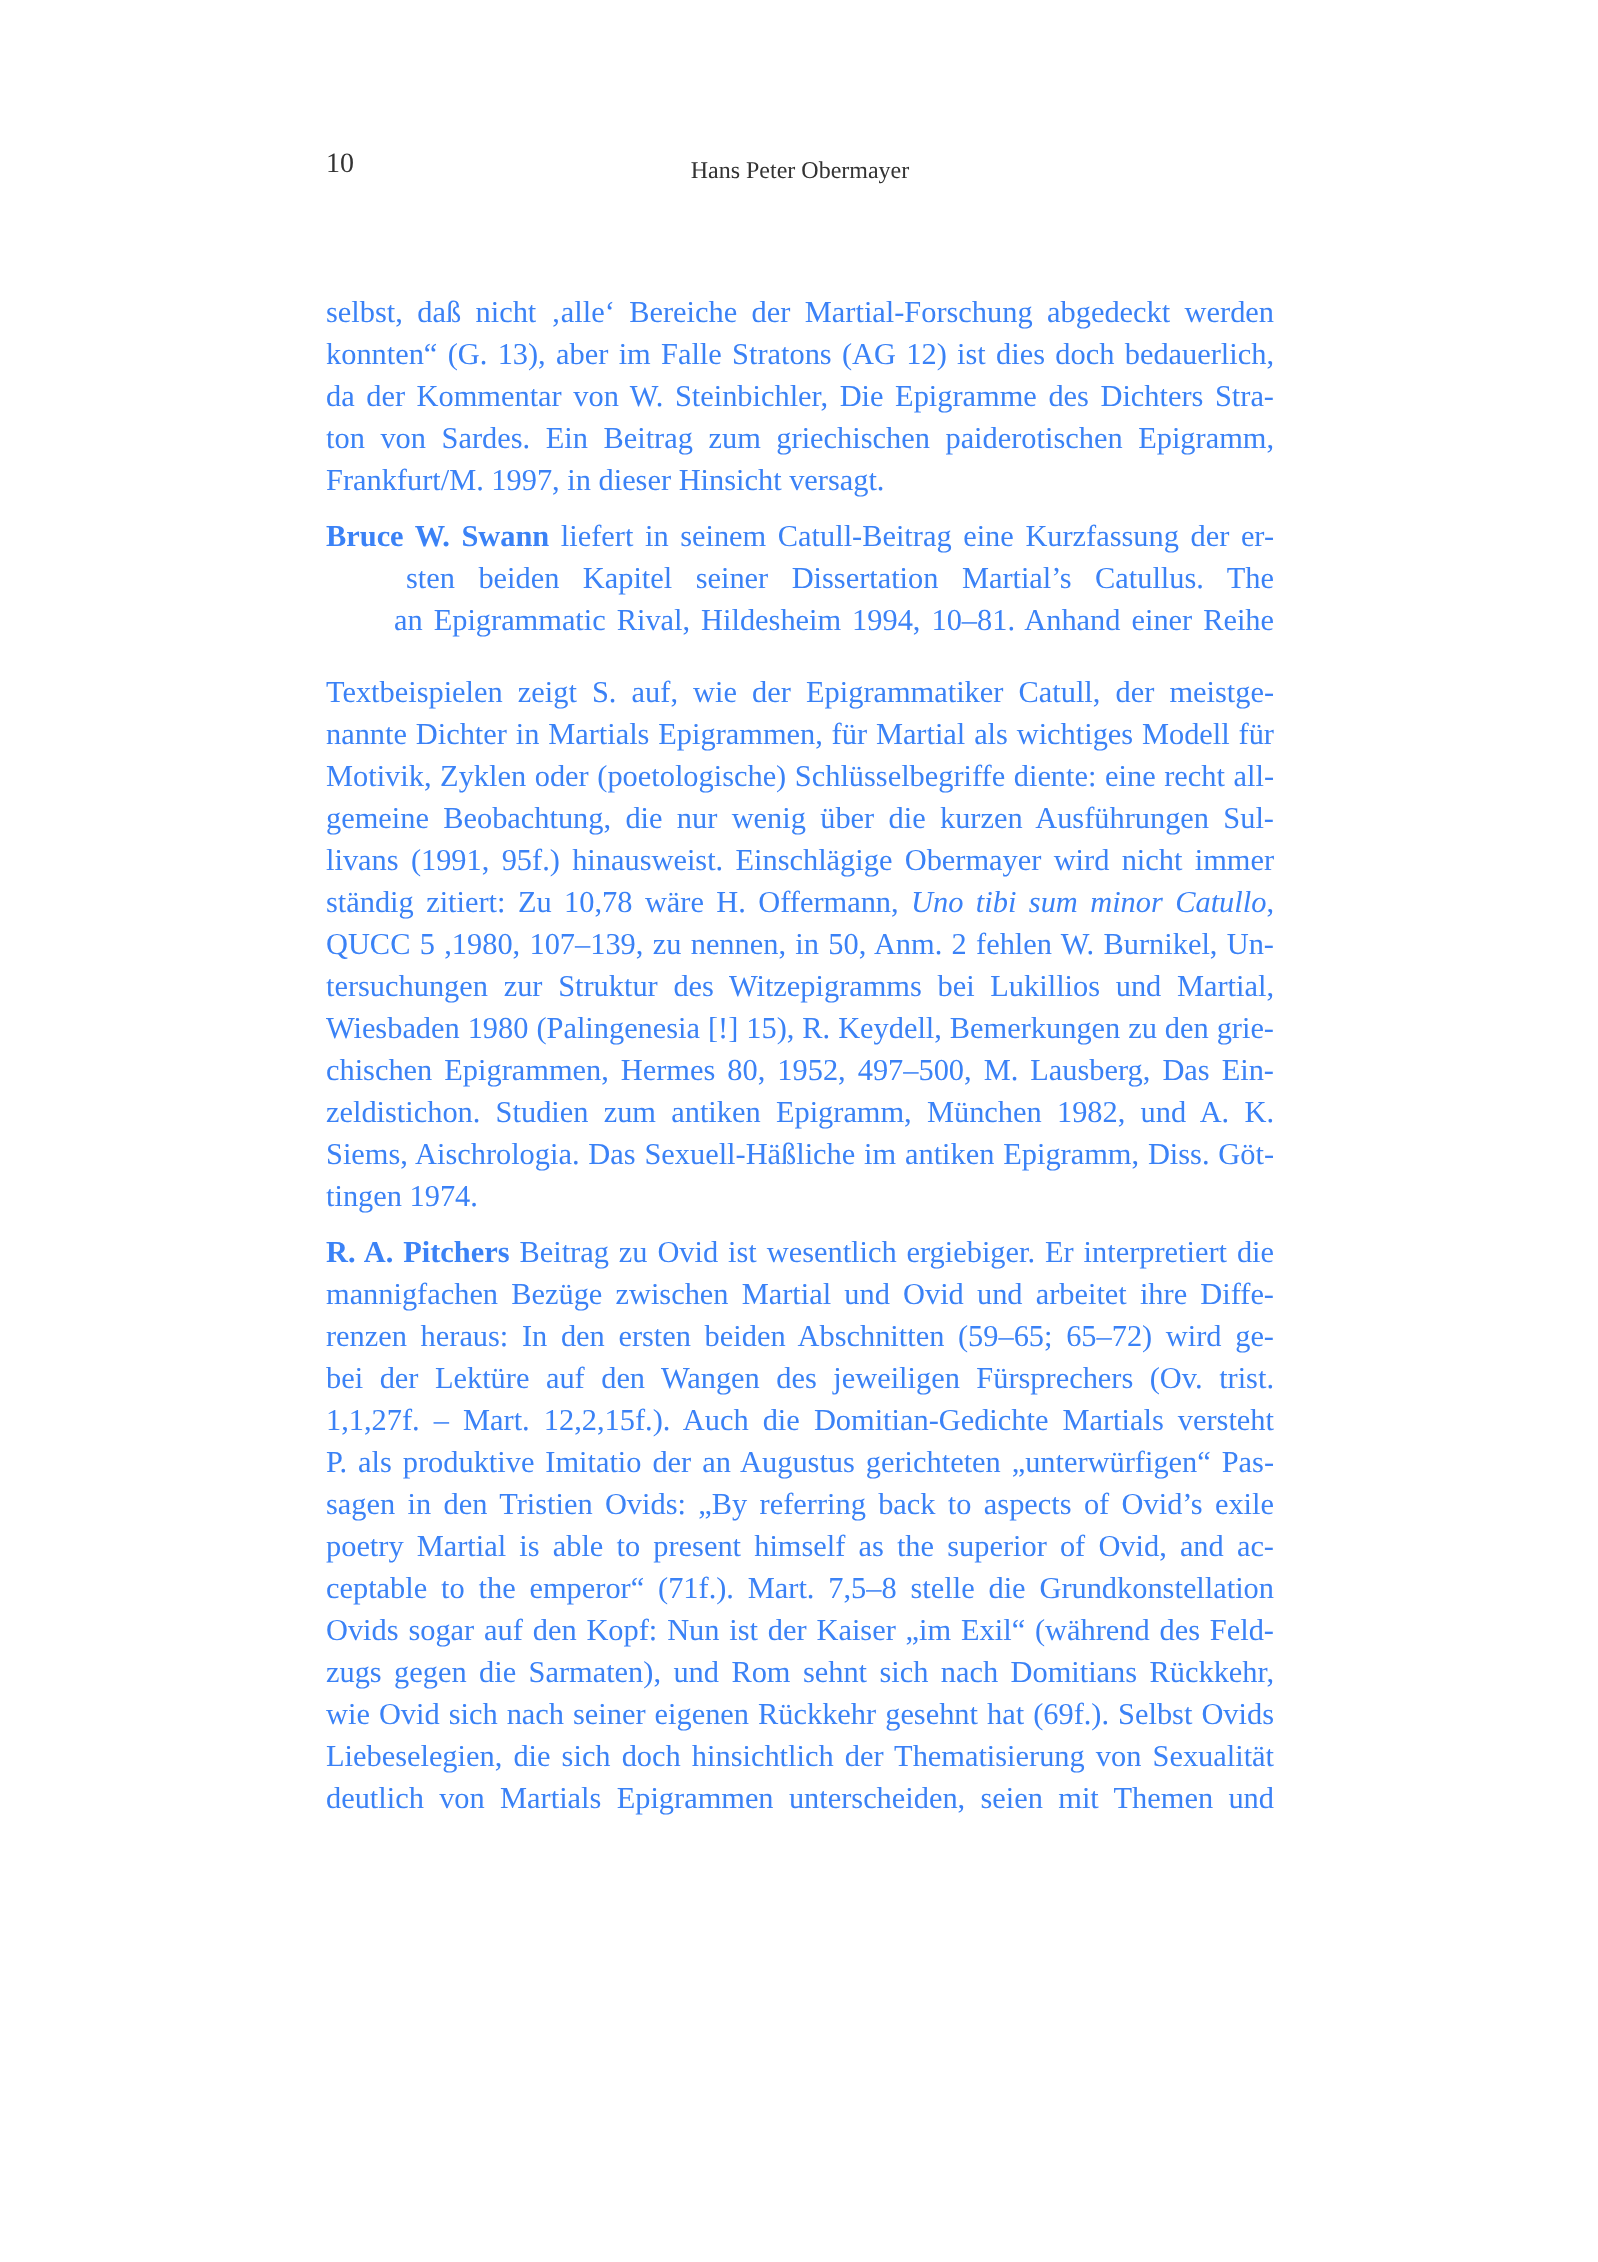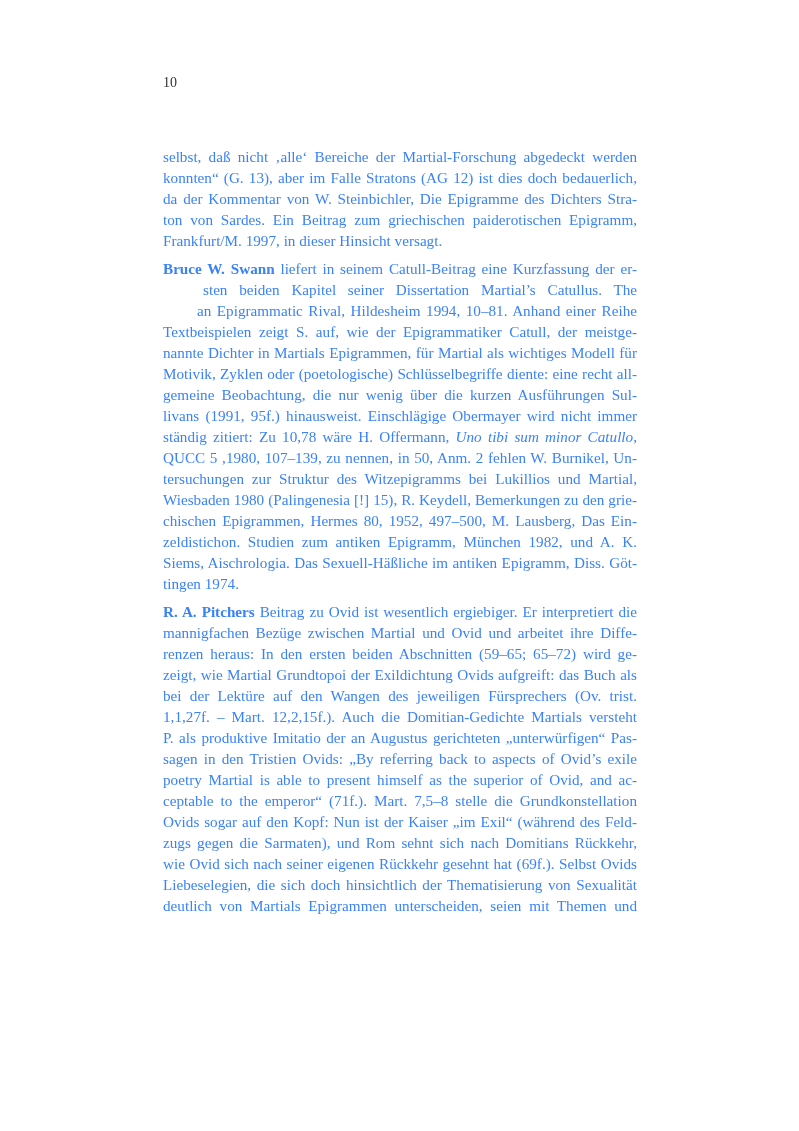--- a/index.html
+++ b/index.html
@@ -17,56 +17,56 @@
   .line.last { text-align-last: left; }
   .bold { font-weight: bold; }
   .ital { font-style: italic; }
 </style>
 </head>
 <body>
 
 <div class="page">
   <div class="running-head">
     <span class="page-number">10</span>
+    <span class="running-title">Hans Peter Obermayer</span>
   </div>
 
   <div class="body-text">
 
     <div class="para">
       <span class="line" style="white-space: normal;"><span>selbst, daß nicht ‚alle‘ Bereiche der Martial-Forschung abgedeckt werden</span><span style="display:inline-block;width:100%;height:0"></span></span>
       <span class="line" style="white-space: normal;"><span>konnten“ (G. 13), aber im Falle Stratons (AG 12) ist dies doch bedauerlich,</span><span style="display:inline-block;width:100%;height:0"></span></span>
       <span class="line" style="white-space: normal;"><span>da der Kommentar von W. Steinbichler, Die Epigramme des Dichters Stra-</span><span style="display:inline-block;width:100%;height:0"></span></span>
       <span class="line" style="white-space: normal;"><span>ton von Sardes. Ein Beitrag zum griechischen paiderotischen Epigramm,</span><span style="display:inline-block;width:100%;height:0"></span></span>
       <span class="line last" style="white-space: nowrap;"><span>Frankfurt/M. 1997, in dieser Hinsicht versagt.</span></span>
     </div>
 
     <div class="para">
       <span class="line" style="white-space: normal;"><span class="bold">Bruce W. Swann</span><span> liefert in seinem Catull-Beitrag eine Kurzfassung der er-</span><span style="display:inline-block;width:100%;height:0"></span></span>
       <span class="line" style="white-space: normal; margin-left: 40px;"><span>sten beiden Kapitel seiner Dissertation Martial’s Catullus. The Reception of</span><span style="display:inline-block;width:100%;height:0"></span></span>
       <span class="line" style="white-space: normal; margin-left: 34px;"><span>an Epigrammatic Rival, Hildesheim 1994, 10–81. Anhand einer Reihe von</span><span style="display:inline-block;width:100%;height:0"></span></span>
-      <span class="line" style="white-space: normal;"><span>Textbeispielen zeigt S. auf, wie der Epigrammatiker Catull, der meistge-</span><span style="display:inline-block;width:100%;height:0"></span></span>
+      <span class="line" style="white-space: normal; margin-top: 15px;"><span>Textbeispielen zeigt S. auf, wie der Epigrammatiker Catull, der meistge-</span><span style="display:inline-block;width:100%;height:0"></span></span>
       <span class="line" style="white-space: normal;"><span>nannte Dichter in Martials Epigrammen, für Martial als wichtiges Modell für</span><span style="display:inline-block;width:100%;height:0"></span></span>
       <span class="line" style="white-space: normal;"><span>Motivik, Zyklen oder (poetologische) Schlüsselbegriffe diente: eine recht all-</span><span style="display:inline-block;width:100%;height:0"></span></span>
       <span class="line" style="white-space: normal;"><span>gemeine Beobachtung, die nur wenig über die kurzen Ausführungen Sul-</span><span style="display:inline-block;width:100%;height:0"></span></span>
       <span class="line" style="white-space: normal;"><span>livans (1991, 95f.) hinausweist. Einschlägige Obermayer wird nicht immer voll-</span><span style="display:inline-block;width:100%;height:0"></span></span>
       <span class="line" style="white-space: normal;"><span>ständig zitiert: Zu 10,78 wäre H. Offermann, </span><span class="ital">Uno tibi sum minor Catullo</span><span>,</span><span style="display:inline-block;width:100%;height:0"></span></span>
       <span class="line" style="white-space: normal;"><span>QUCC 5 ,1980, 107–139, zu nennen, in 50, Anm. 2 fehlen W. Burnikel, Un-</span><span style="display:inline-block;width:100%;height:0"></span></span>
       <span class="line" style="white-space: normal;"><span>tersuchungen zur Struktur des Witzepigramms bei Lukillios und Martial,</span><span style="display:inline-block;width:100%;height:0"></span></span>
       <span class="line" style="white-space: normal;"><span>Wiesbaden 1980 (Palingenesia [!] 15), R. Keydell, Bemerkungen zu den grie-</span><span style="display:inline-block;width:100%;height:0"></span></span>
       <span class="line" style="white-space: normal;"><span>chischen Epigrammen, Hermes 80, 1952, 497–500, M. Lausberg, Das Ein-</span><span style="display:inline-block;width:100%;height:0"></span></span>
       <span class="line" style="white-space: normal;"><span>zeldistichon. Studien zum antiken Epigramm, München 1982, und A. K.</span><span style="display:inline-block;width:100%;height:0"></span></span>
       <span class="line" style="white-space: normal;"><span>Siems, Aischrologia. Das Sexuell-Häßliche im antiken Epigramm, Diss. Göt-</span><span style="display:inline-block;width:100%;height:0"></span></span>
       <span class="line last" style="white-space: nowrap;"><span>tingen 1974.</span></span>
     </div>
 
     <div class="para">
       <span class="line" style="white-space: normal;"><span class="bold">R. A. Pitchers</span><span> Beitrag zu Ovid ist wesentlich ergiebiger. Er interpretiert die</span><span style="display:inline-block;width:100%;height:0"></span></span>
       <span class="line" style="white-space: normal;"><span>mannigfachen Bezüge zwischen Martial und Ovid und arbeitet ihre Diffe-</span><span style="display:inline-block;width:100%;height:0"></span></span>
       <span class="line" style="white-space: normal;"><span>renzen heraus: In den ersten beiden Abschnitten (59–65; 65–72) wird ge-</span><span style="display:inline-block;width:100%;height:0"></span></span>
-      <span class="line" style="white-space: normal;"><span>zeigt, wie Martial Grundtopoi der Exildichtung Ovids aufgreift: das Buch als</span><span style="display:inline-block;width:100%;height:0"></span></span>
       <span class="line" style="white-space: normal;"><span>bei der Lektüre auf den Wangen des jeweiligen Fürsprechers (Ov. trist.</span><span style="display:inline-block;width:100%;height:0"></span></span>
       <span class="line" style="white-space: normal;"><span>1,1,27f. – Mart. 12,2,15f.). Auch die Domitian-Gedichte Martials versteht</span><span style="display:inline-block;width:100%;height:0"></span></span>
       <span class="line" style="white-space: normal;"><span>P. als produktive Imitatio der an Augustus gerichteten „unterwürfigen“ Pas-</span><span style="display:inline-block;width:100%;height:0"></span></span>
       <span class="line" style="white-space: normal;"><span>sagen in den Tristien Ovids: „By referring back to aspects of Ovid’s exile</span><span style="display:inline-block;width:100%;height:0"></span></span>
       <span class="line" style="white-space: normal;"><span>poetry Martial is able to present himself as the superior of Ovid, and ac-</span><span style="display:inline-block;width:100%;height:0"></span></span>
       <span class="line" style="white-space: normal;"><span>ceptable to the emperor“ (71f.). Mart. 7,5–8 stelle die Grundkonstellation</span><span style="display:inline-block;width:100%;height:0"></span></span>
       <span class="line" style="white-space: normal;"><span>Ovids sogar auf den Kopf: Nun ist der Kaiser „im Exil“ (während des Feld-</span><span style="display:inline-block;width:100%;height:0"></span></span>
       <span class="line" style="white-space: normal;"><span>zugs gegen die Sarmaten), und Rom sehnt sich nach Domitians Rückkehr,</span><span style="display:inline-block;width:100%;height:0"></span></span>
       <span class="line" style="white-space: normal;"><span>wie Ovid sich nach seiner eigenen Rückkehr gesehnt hat (69f.). Selbst Ovids</span><span style="display:inline-block;width:100%;height:0"></span></span>
       <span class="line" style="white-space: normal;"><span>Liebeselegien, die sich doch hinsichtlich der Thematisierung von Sexualität</span><span style="display:inline-block;width:100%;height:0"></span></span>

